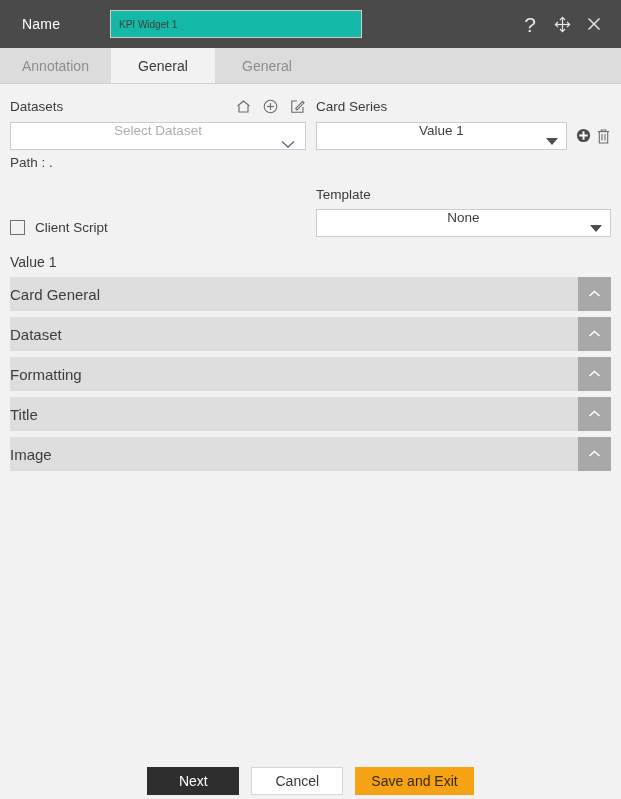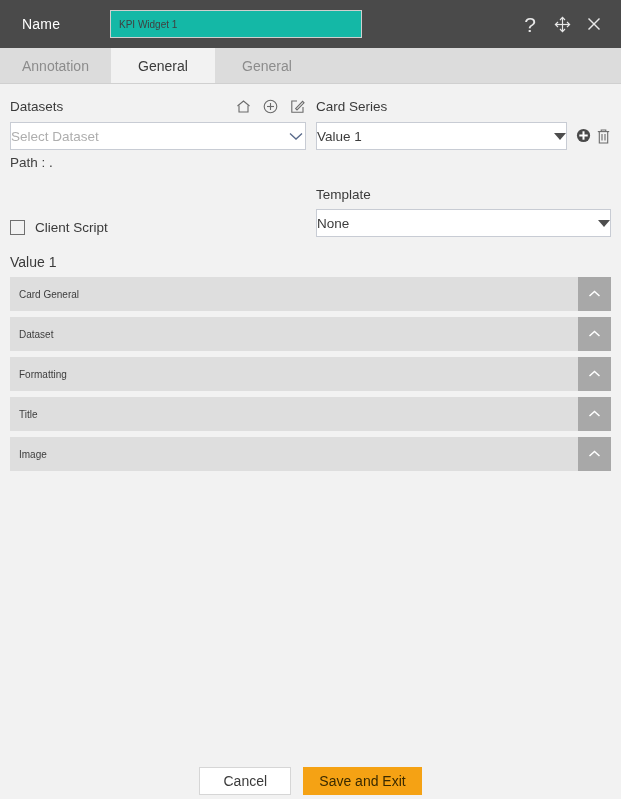--- a/index.html
+++ b/index.html
@@ -129,24 +129,25 @@
   }
   .mini-icon svg { display: block; }
 
   
   .ctl {
     height: 28px;
     background: #ffffff;
     border: 1px solid #c8ccd4;
     display: flex;
     align-items: center;
-    padding: 0 0;
+    padding: 0 8px;
     font-size: 13.5px;
     position: relative;
     cursor: pointer;
+    flex-direction: column;
   }
   .ctl .val { color: #3c3c3c; }
   .ctl .ph  { color: #aeaeae; }
   .ctl .caret-thin {
     margin-left: auto;
     color: #58698a;
     display: flex;
     align-items: center;
   }
   .ctl .caret-solid {
@@ -211,22 +212,22 @@
   .acc-row {
     height: 34px;
     background: #dedede;
     display: flex;
     align-items: stretch;
     margin-bottom: 6px;
   }
   .acc-title {
     display: flex;
     align-items: center;
-    padding-left: 9px;
-    font-size: 10px;
+    padding-left: 0;
+    font-size: 15px;
     color: #3d3d3d;
     flex: 1 1 auto;
     cursor: pointer;
   }
   .acc-toggle {
     width: 33px;
     flex: 0 0 33px;
     background: #a8a8a8;
     display: flex;
     align-items: center;
@@ -432,17 +433,18 @@
       <div class="acc-toggle">
         <svg width="15" height="10" viewBox="0 0 15 10" fill="none" stroke="#ffffff" stroke-width="1.5">
           <polyline points="2.5,7 7.5,2.5 12.5,7"></polyline>
         </svg>
       </div>
     </div>
 
   </div>
 
   <div class="footer">
+    <button class="btn btn-next">Next</button>
     <button class="btn btn-cancel">Cancel</button>
     <button class="btn btn-save">Save and Exit</button>
   </div>
 
 </div>
 
 </body></html>

